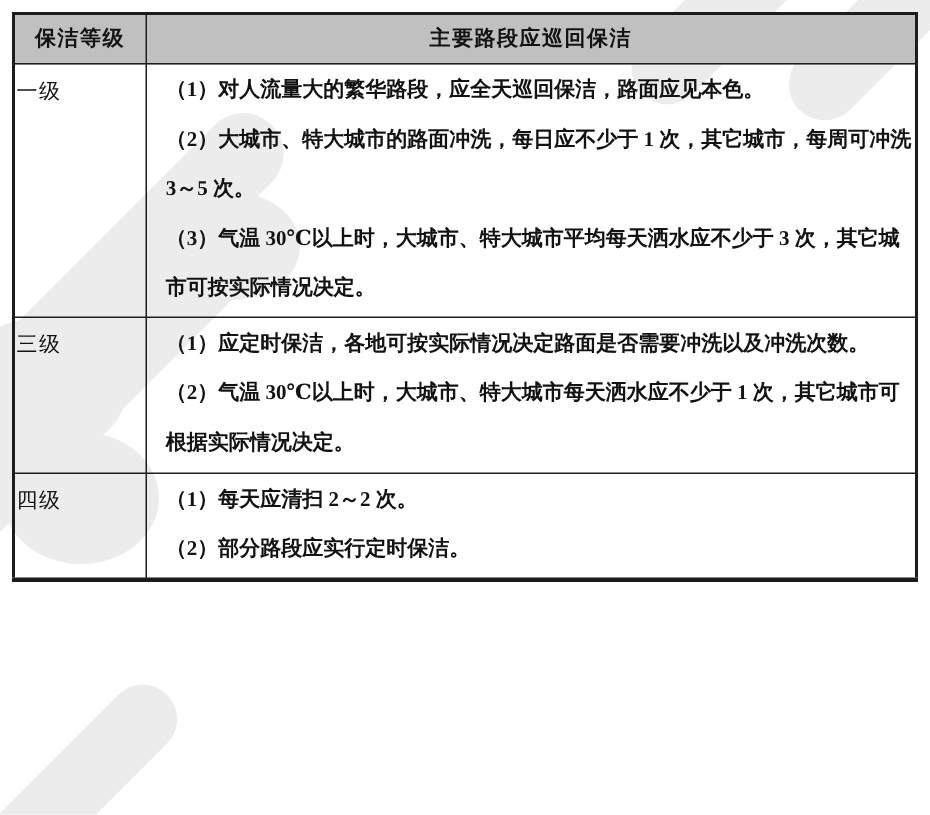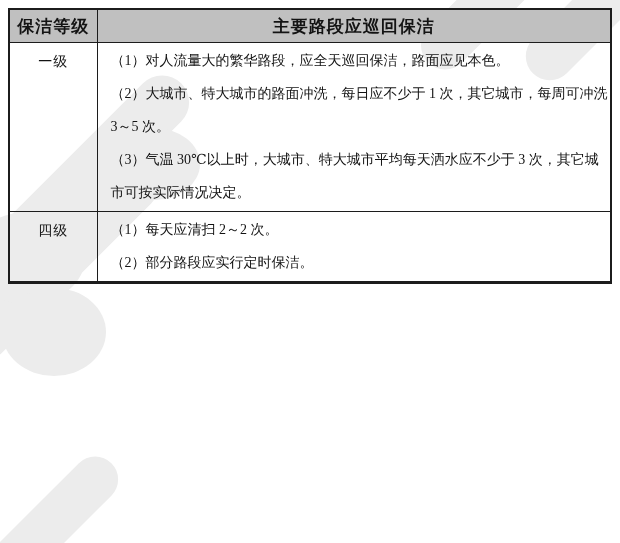--- a/index.html
+++ b/index.html
@@ -41,39 +41,39 @@
     border-collapse: collapse;
     table-layout: fixed;
     background: transparent;
   }
   table { border: 2px solid #1c1c1c; border-bottom-width: 3px; }
   th, td { border: 1px solid #1c1c1c; }
   col.c-level { width: 88px; }
   th {
     height: 30px;
     background: #c0c0c0;
-    font-size: 17px;
+    font-size: 14px;
     font-weight: bold;
     text-align: center;
     letter-spacing: 1px;
   }
   td {
     vertical-align: top;
     font-size: 14px;
     background: transparent;
   }
   td.level {
-    text-align: center;
     line-height: 33px;
     padding-top: 2px;
     letter-spacing: 1px;
   }
   td.req {
     line-height: 33px;
     padding: 1px 2px 2px 13px;
+    font-weight: bold;
   }
   td.req p { margin: 0; }
   tr.r1 td { height: 163px; }
   tr.r2 td { height: 163px; }
   tr.r3 td { height: 100px; }
   tr.r4 td { height: 60px; }
 </style>
 </head>
 <body>
 
@@ -99,20 +99,27 @@
   </thead>
   <tbody>
     <tr class="r1">
       <td class="level">一级</td>
       <td class="req">
         <p>（1）对人流量大的繁华路段，应全天巡回保洁，路面应见本色。</p>
         <p>（2）大城市、特大城市的路面冲洗，每日应不少于 1 次，其它城市，每周可冲洗 3～5 次。</p>
         <p>（3）气温 30℃以上时，大城市、特大城市平均每天洒水应不少于 3 次，其它城市可按实际情况决定。</p>
       </td>
     </tr>
+    <tr class="r3">
+      <td class="level">三级</td>
+      <td class="req">
+        <p>（1）应定时保洁，各地可按实际情况决定路面是否需要冲洗以及冲洗次数。</p>
+        <p>（2）气温 30℃以上时，大城市、特大城市每天洒水应不少于 1 次，其它城市可根据实际情况决定。</p>
+      </td>
+    </tr>
     <tr class="r4">
       <td class="level">四级</td>
       <td class="req">
         <p>（1）每天应清扫 2～2 次。</p>
         <p>（2）部分路段应实行定时保洁。</p>
       </td>
     </tr>
   </tbody>
 </table>
 

